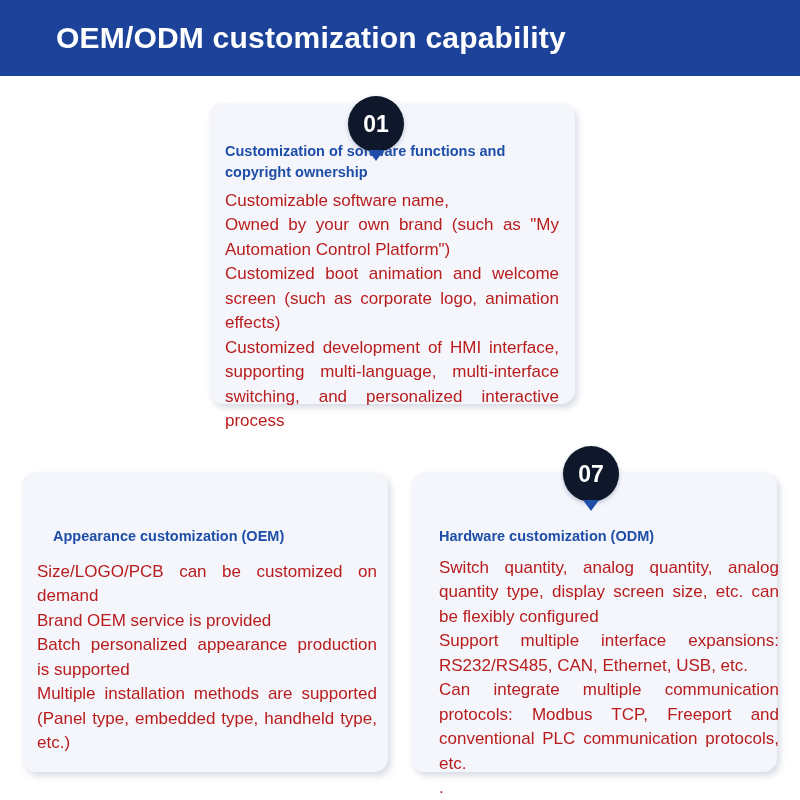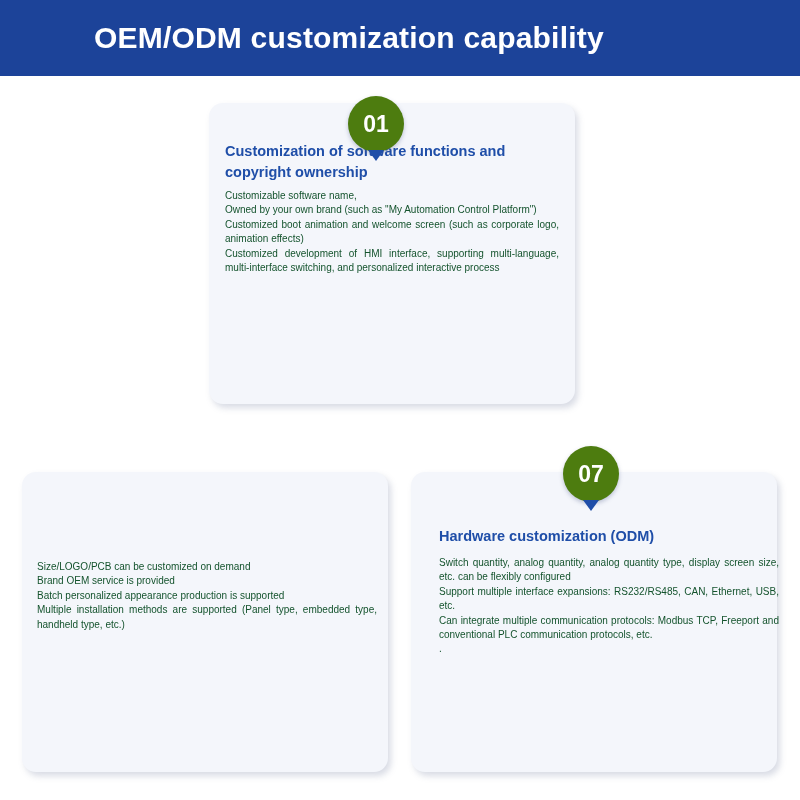--- a/index.html
+++ b/index.html
@@ -29,39 +29,40 @@
     height: 76px;
     background: #1c4399;
     display: flex;
     align-items: center;
   }
   .header-title {
     color: #ffffff;
     font-size: 30px;
     font-weight: bold;
     letter-spacing: 0.2px;
-    padding-left: 94px;
+    padding-left: 36px;
+    margin-left: 20px;
   }
 
   
   .card {
     position: absolute;
     background: #f4f6fb;
     border-radius: 14px;
     box-shadow: 3px 4px 6px rgba(120,130,160,0.28);
   }
   .card-title {
     color: #1f4ea8;
     font-size: 14.5px;
     font-weight: bold;
     line-height: 1.42;
   }
   .card-body {
-    color: #14532d;
-    font-size: 10px;
+    color: #b91c1c;
+    font-size: 17px;
     line-height: 1.44;
     text-align: justify;
     text-justify: inter-word;
     white-space: pre-line;
   }
 
   
   #card-01 {
     left: 209px;
     top: 103px;
@@ -120,21 +121,21 @@
     top: 84px;
     width: 340px;
   }
 
   
   .badge {
     position: absolute;
     width: 56px;
     height: 56px;
     border-radius: 50%;
-    background: #4d7c0f;
+    background: #0f172a;
     color: #ffffff;
     font-size: 23px;
     font-weight: bold;
     display: flex;
     align-items: center;
     justify-content: center;
     box-shadow: 0 2px 4px rgba(80,95,140,0.35);
     z-index: 5;
   }
   .badge::after {
@@ -165,20 +166,21 @@
   <div class="card" id="card-01">
     <div class="card-title">Customization of software functions and copyright ownership</div>
     <div class="card-body">Customizable software name,
 Owned by your own brand (such as "My Automation Control Platform")
 Customized boot animation and welcome screen (such as corporate logo, animation effects)
 Customized development of HMI interface, supporting multi-language, multi-interface switching, and personalized interactive process</div>
   </div>
   <div class="badge" id="badge-01">01</div>
 
   <div class="card" id="card-02">
+    <div class="card-title">Appearance customization (OEM)</div>
     <div class="card-body">Size/LOGO/PCB can be customized on demand
 Brand OEM service is provided
 Batch personalized appearance production is supported
 Multiple installation methods are supported (Panel type, embedded type, handheld type, etc.)</div>
   </div>
 
   <div class="card" id="card-03">
     <div class="card-title">Hardware customization (ODM)</div>
     <div class="card-body">Switch quantity, analog quantity, analog quantity type, display screen size, etc. can be flexibly configured
 Support multiple interface expansions: RS232/RS485, CAN, Ethernet, USB, etc.

